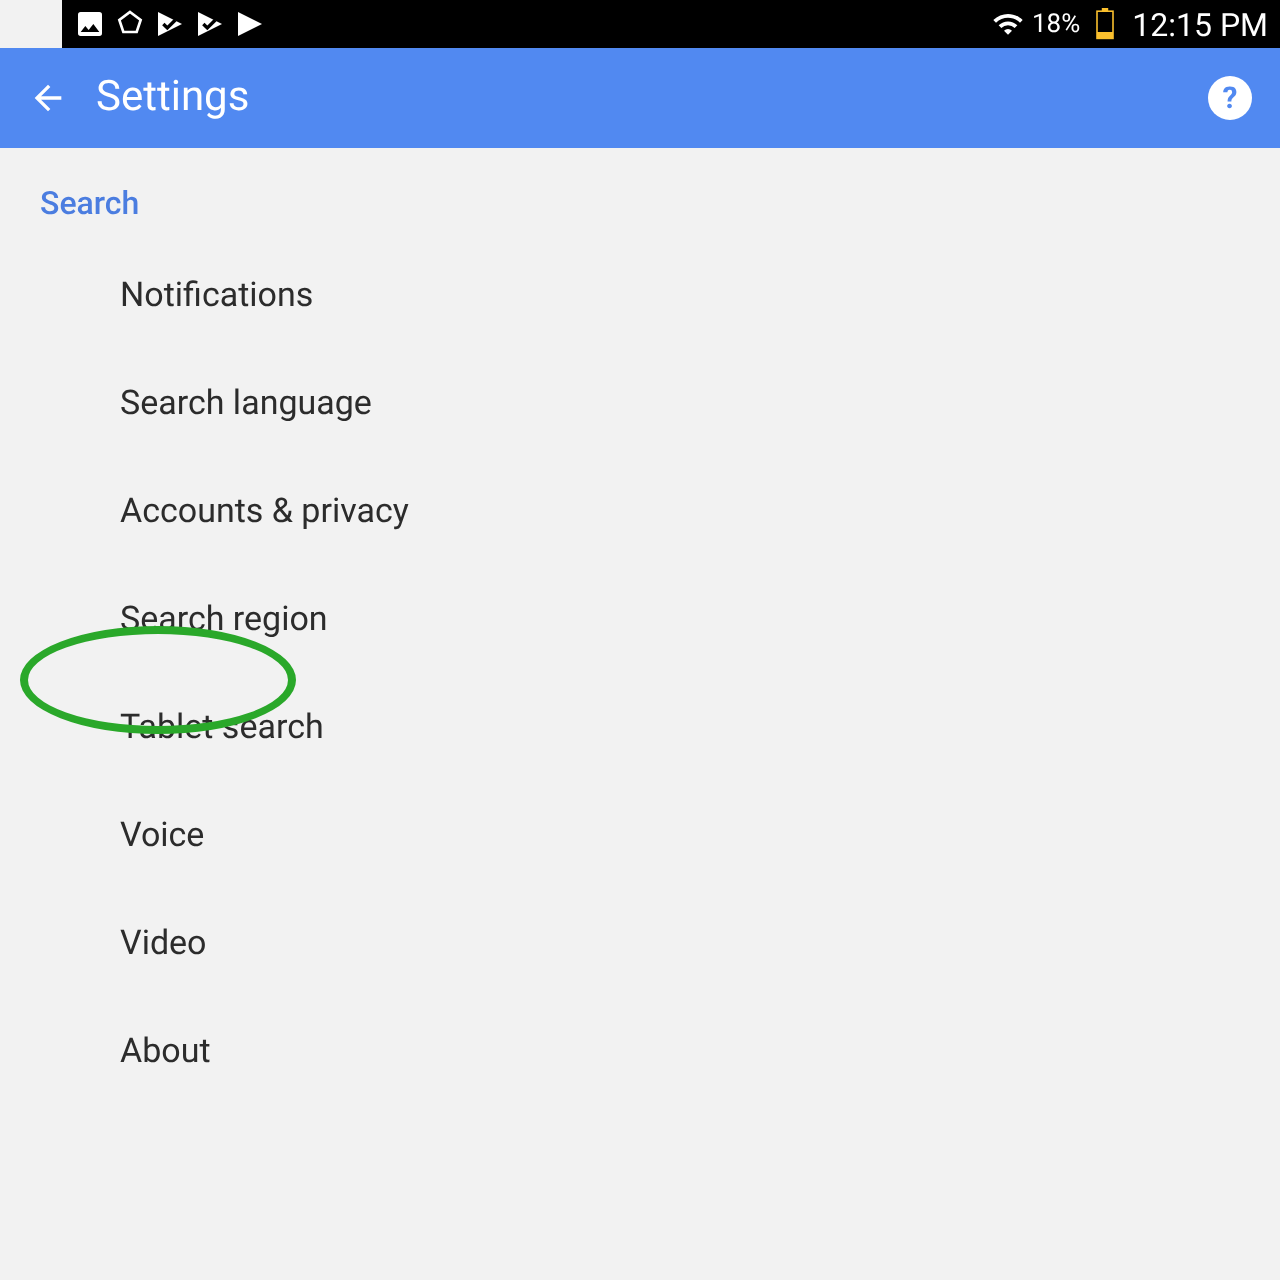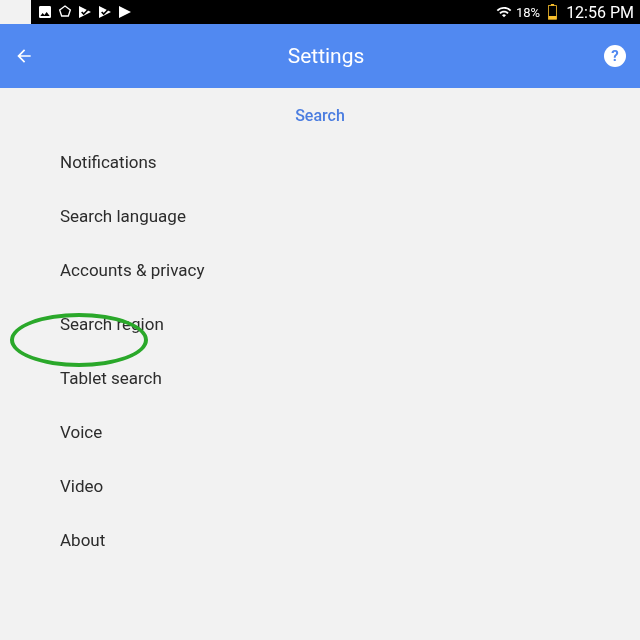--- a/index.html
+++ b/index.html
@@ -46,27 +46,26 @@
     .battery-percent {
       font-size: 13px;
       color: #fff;
     }
     .clock {
       font-size: 16px;
       color: #fff;
       margin-left: 2px;
     }
     .app-bar {
-      height: 64px;
+      height: 50px;
       background: #5189f1;
       display: flex;
       align-items: center;
       padding: 0 14px;
       color: #fff;
-      text-align: center;
     }
     .back-arrow {
       width: 20px;
       height: 20px;
       margin-right: 14px;
     }
     .app-title {
       flex: 1;
       font-size: 21px;
       font-weight: 400;
@@ -85,21 +84,20 @@
       font-weight: bold;
     }
     .content {
       padding: 0;
     }
     .section-header {
       color: #4b7de0;
       font-size: 16px;
       font-weight: 500;
       padding: 18px 20px 10px 20px;
-      text-align: center;
     }
     .settings-item {
       padding: 17px 20px 17px 60px;
       font-size: 17px;
       color: #2c2c2c;
     }
     .annotation-circle {
       position: absolute;
       border: 4px solid #2aa82a;
       border-radius: 50%;
@@ -150,21 +148,21 @@
         </svg>
     </span>
     <span class="battery-percent">18%</span>
     <span class="status-icon">
       <svg viewBox="0 0 12 20" width="11" height="16">
           <rect x="4" y="0" width="4" height="2" fill="#fbc02d"></rect>
           <rect x="1" y="2" width="10" height="17" fill="none" stroke="#fbc02d" stroke-width="1"></rect>
           <rect x="1" y="15" width="10" height="4" fill="#fbc02d"></rect>
         </svg>
     </span>
-    <span class="clock">12:56 PM</span>
+    <span class="clock">12:15 PM</span>
   </div>
 </div>
 
 <div class="app-bar">
   <span class="back-arrow">
     <svg viewBox="0 0 24 24" width="20" height="20" fill="#fff">
         <path d="M20 11H7.83l5.59-5.59L12 4l-8 8 8 8 1.41-1.41L7.83 13H20v-2z"></path>
       </svg>
   </span>
   <div class="app-title">Settings</div>

